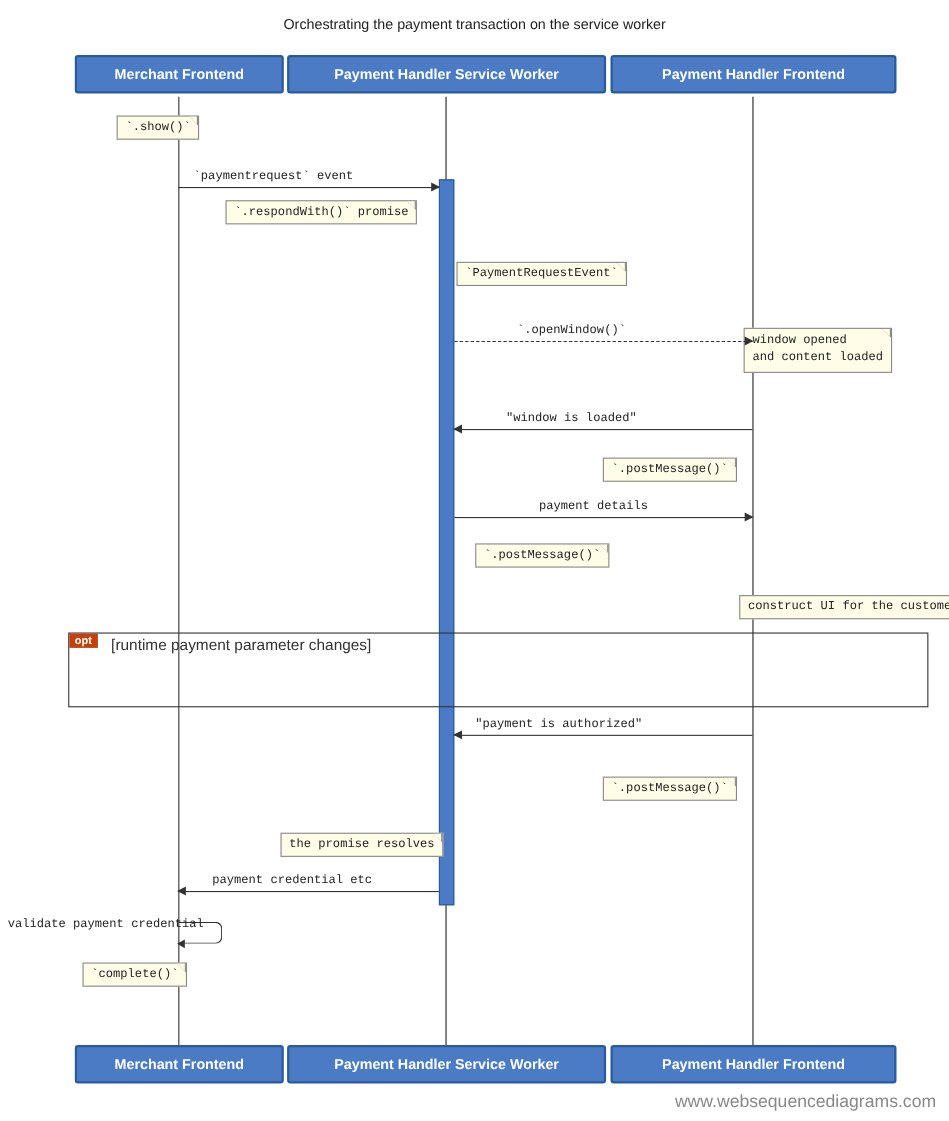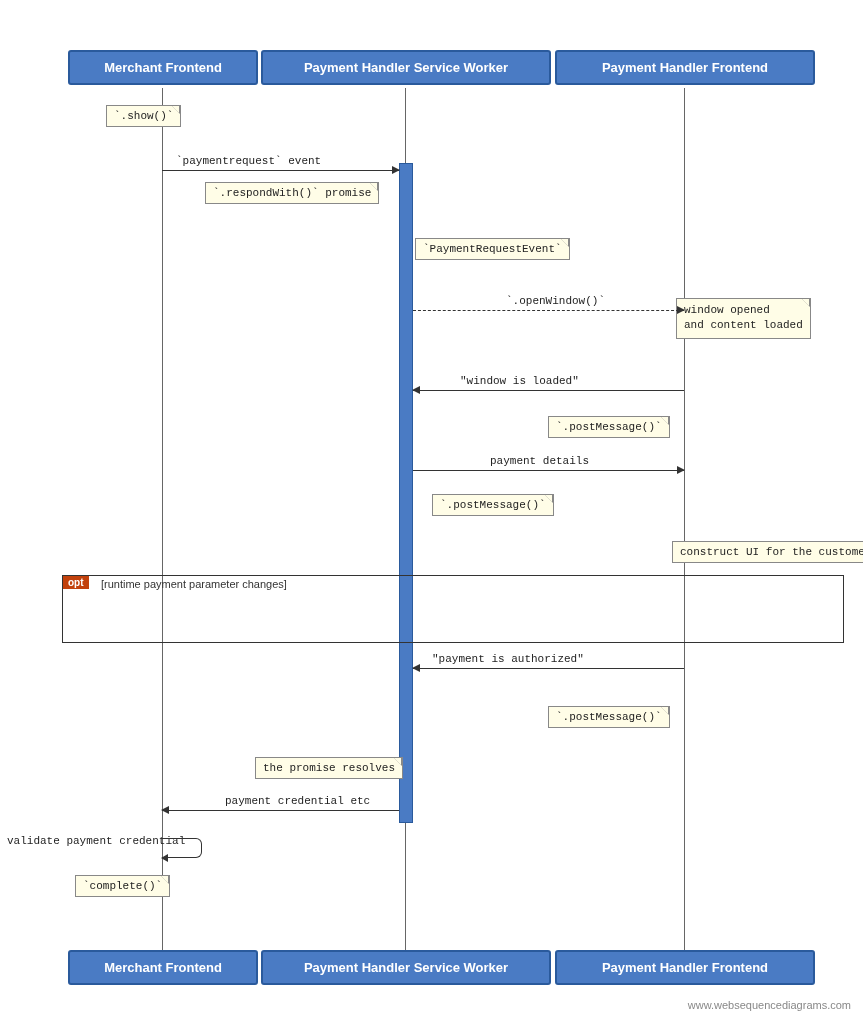--- a/index.html
+++ b/index.html
@@ -99,39 +99,40 @@
       background: #c2410c;
       color: #fff;
       font-family: Arial, sans-serif;
       font-size: 10px;
       font-weight: bold;
       padding: 1px 5px;
     }
     .opt-condition {
       position: absolute;
       font-family: Arial, sans-serif;
-      font-size: 11px;
+      font-size: 14px;
       color: #333;
     }
     
     .watermark {
       position: absolute;
       bottom: 8px;
       right: 12px;
       font-family: Arial, sans-serif;
-      font-size: 11px;
+      font-size: 16px;
       color: #888;
       margin-top: 24px;
     }
   </style>
 </head>
 <body>
 
 <div class="diagram-container">
 
+  <div class="title">Orchestrating the payment transaction on the service worker</div>
 
   <div class="actor-box" style="left:68px; top:50px; width:190px;">
     <span>Merchant Frontend</span>
   </div>
   <div class="actor-box" style="left:261px; top:50px; width:290px;">
     <span>Payment Handler Service Worker</span>
   </div>
   <div class="actor-box" style="left:555px; top:50px; width:260px;">
     <span>Payment Handler Frontend</span>
   </div>
@@ -163,21 +164,21 @@
     <span>`PaymentRequestEvent`</span>
   </div>
 
   <div class="note-box" style="left:676px; top:298px; white-space:pre-line; line-height:1.4;">window opened
 and content loaded</div>
 
   <div style="position:absolute; left:413px; top:310px; width:271px; height:1px;">
     <div style="position:absolute; top:0; left:0; width:100%; height:1px; border-top:1px dashed #333; background:transparent;"></div>
     <div style="position:absolute; right:-1px; top:-4px; border-left:8px solid #333; border-top:4px solid transparent; border-bottom:4px solid transparent;"></div>
   </div>
-  <div class="arrow-label" style="left:470px; top:295px;margin-left:36px;">
+  <div class="arrow-label" style="left:470px; top:295px;">
     <span>`.openWindow()`</span>
   </div>
 
   <div style="position:absolute; left:413px; top:390px; width:271px; height:1px;">
     <div style="position:absolute; top:0; left:0; width:100%; height:1px; background:#333;"></div>
     <div style="position:absolute; left:-1px; top:-4px; border-right:8px solid #333; border-top:4px solid transparent; border-bottom:4px solid transparent;"></div>
   </div>
   <div class="arrow-label" style="left:460px; top:375px;">
     <span>"window is loaded"</span>
   </div>
@@ -213,21 +214,21 @@
   <div class="note-box" style="left:548px; top:706px;">
     <span>`.postMessage()`</span>
   </div>
 
   <div class="note-box" style="left:255px; top:757px;">the promise resolves</div>
 
   <div style="position:absolute; left:162px; top:810px; width:237px; height:1px;">
     <div style="position:absolute; top:0; left:0; width:100%; height:1px; background:#333;"></div>
     <div style="position:absolute; left:-1px; top:-4px; border-right:8px solid #333; border-top:4px solid transparent; border-bottom:4px solid transparent;"></div>
   </div>
-  <div class="arrow-label" style="left:193px; top:795px;margin-left:32px;">payment credential etc</div>
+  <div class="arrow-label" style="left:193px; top:795px;">payment credential etc</div>
 
   <div class="arrow-label" style="left:7px; top:835px;">validate payment credential</div>
 
   <div style="position:absolute; left:162px; top:838px;">
     <div style="position:absolute; width:40px; height:20px; border:1px solid #333; border-left:none; border-radius:0 6px 6px 0;"></div>
 
     <div style="position:absolute; left:-1px; top:16px; border-right:7px solid #333; border-top:4px solid transparent; border-bottom:4px solid transparent;"></div>
   </div>
 
   <div class="note-box" style="left:75px; top:875px;">

